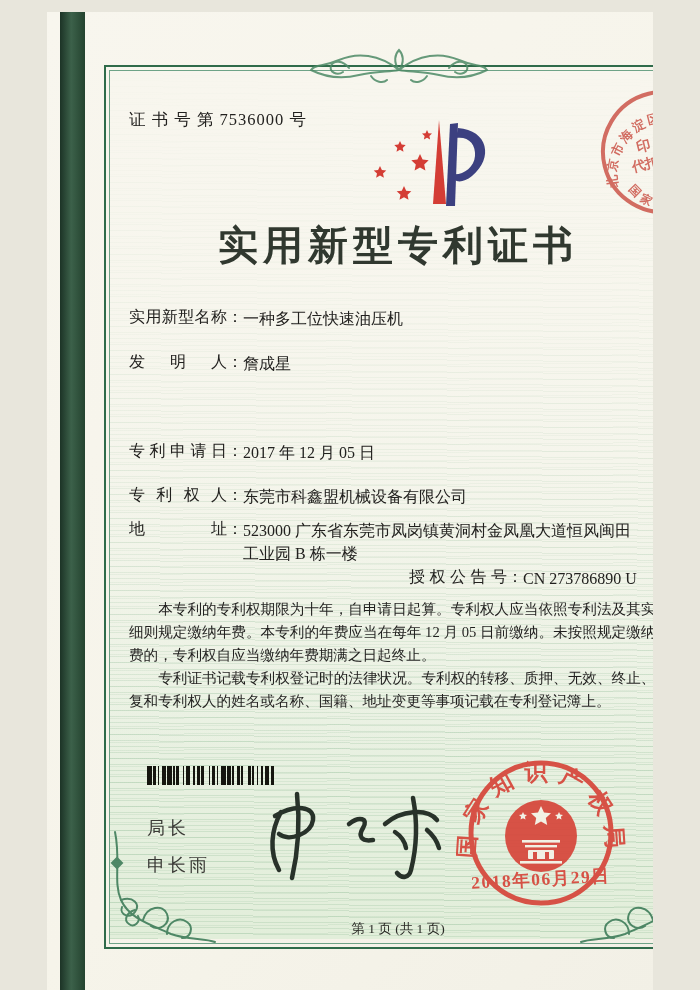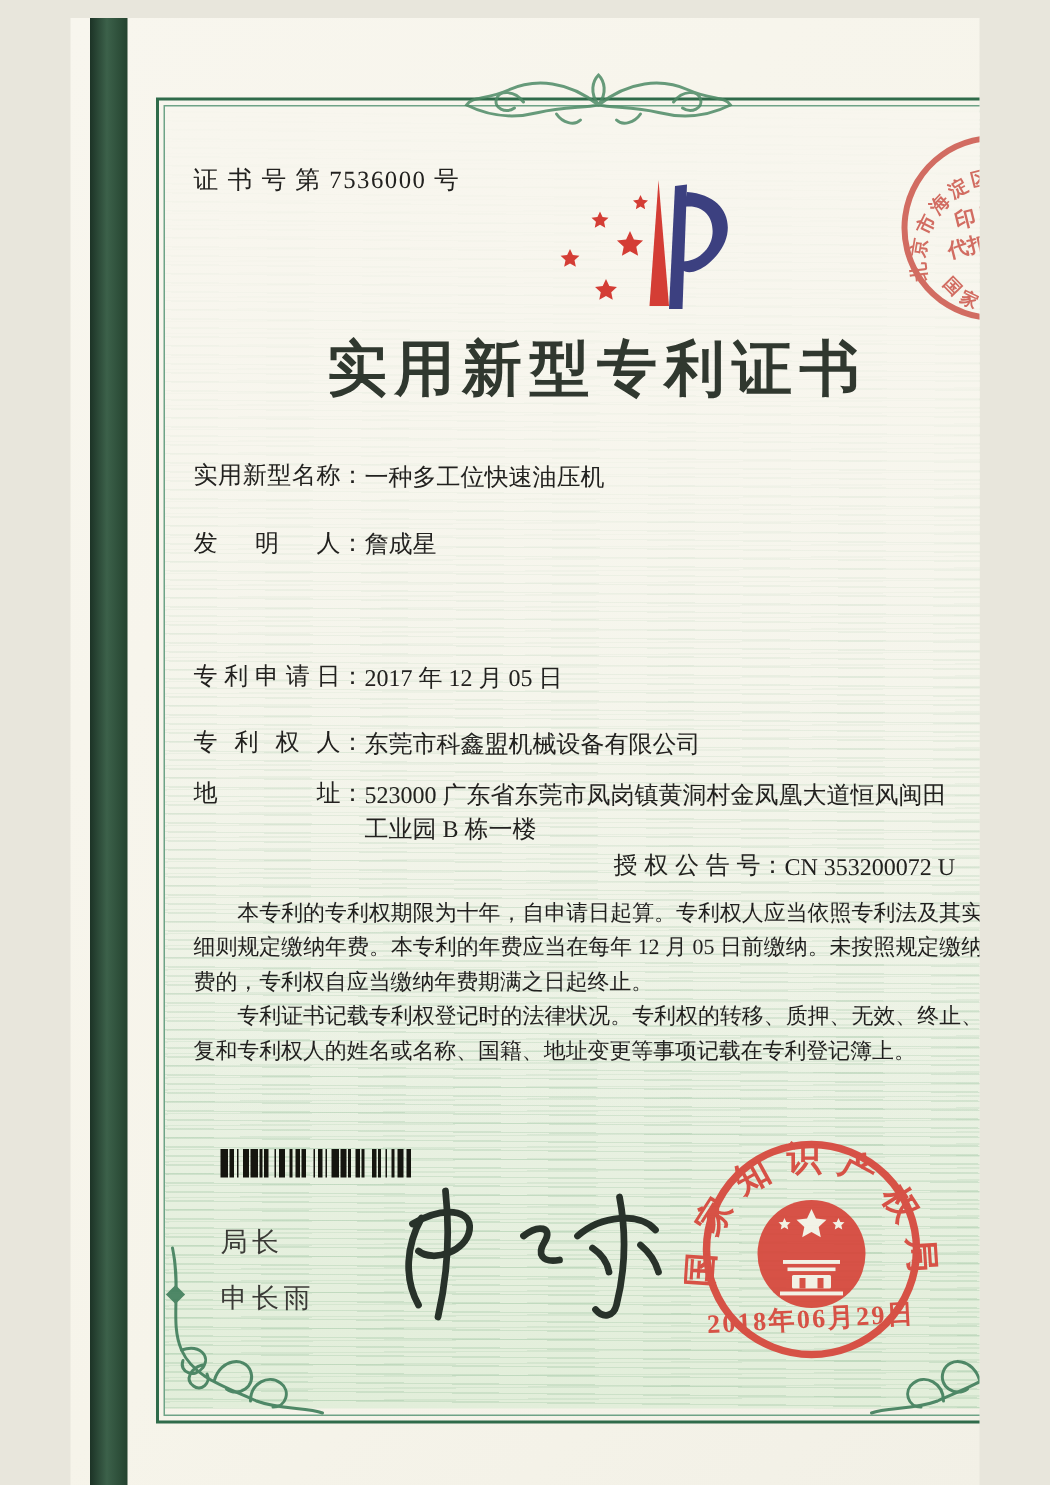--- a/index.html
+++ b/index.html
@@ -137,21 +137,21 @@
     <span class="flabel">专利申请日</span><span class="fcolon">：</span><span class="fvalue">2017 年 12 月 05 日</span>
   </div>
   <div class="abs frow" style="top:473px">
     <span class="flabel">专利权人</span><span class="fcolon">：</span><span class="fvalue">东莞市科鑫盟机械设备有限公司</span>
   </div>
   <div class="abs frow" style="top:507px">
     <span class="flabel">地址</span><span class="fcolon">：</span><span class="fvalue">523000 广东省东莞市凤岗镇黄洞村金凤凰大道恒风闽田
 工业园 B 栋一楼</span>
   </div>
   <div class="abs frow" style="left:362px;top:555px">
-    <span class="flabel">授权公告号</span><span class="fcolon">：</span><span class="fvalue">CN 353200072 U</span>
+    <span class="flabel">授权公告号</span><span class="fcolon">：</span><span class="fvalue">CN 273786890 U</span>
   </div>
 
   <div class="abs body-text">
     <p>本专利的专利权期限为十年，自申请日起算。专利权人应当依照专利法及其实施细则规定缴纳年费。本专利的年费应当在每年 12 月 05 日前缴纳。未按照规定缴纳年费的，专利权自应当缴纳年费期满之日起终止。</p>
     <p>专利证书记载专利权登记时的法律状况。专利权的转移、质押、无效、终止、恢复和专利权人的姓名或名称、国籍、地址变更等事项记载在专利登记簿上。</p>
   </div>
 
   <div class="abs barcode" id="barcode">
       <div class="bar" style="width: 4.65px;"></div>
       <div class="gap" style="width: 1.55px;"></div>
@@ -264,13 +264,14 @@
         <textPath href="#stampTop" startOffset="50%" text-anchor="middle">北京市海淀区地方税务局</textPath>
       </text>
       <text x="68" y="64" text-anchor="middle" font-size="14" font-weight="bold" fill="#c8493d" font-family="'Liberation Serif','DejaVu Serif',serif">印 花 税</text>
       <text x="68" y="82" text-anchor="middle" font-size="13.5" font-weight="bold" fill="#c8493d" font-family="'Liberation Serif','DejaVu Serif',serif">代扣专用章</text>
       <text font-size="11.5" font-weight="bold" fill="#c8493d" letter-spacing="4" font-family="'Liberation Serif','DejaVu Serif',serif">
         <textPath href="#stampBottom" startOffset="50%" text-anchor="middle">国家知识产权局</textPath>
       </text>
     </g>
   </svg>
 
+  <div class="abs footer">第 1 页 (共 1 页)</div>
 </div>
 
 </body></html>

